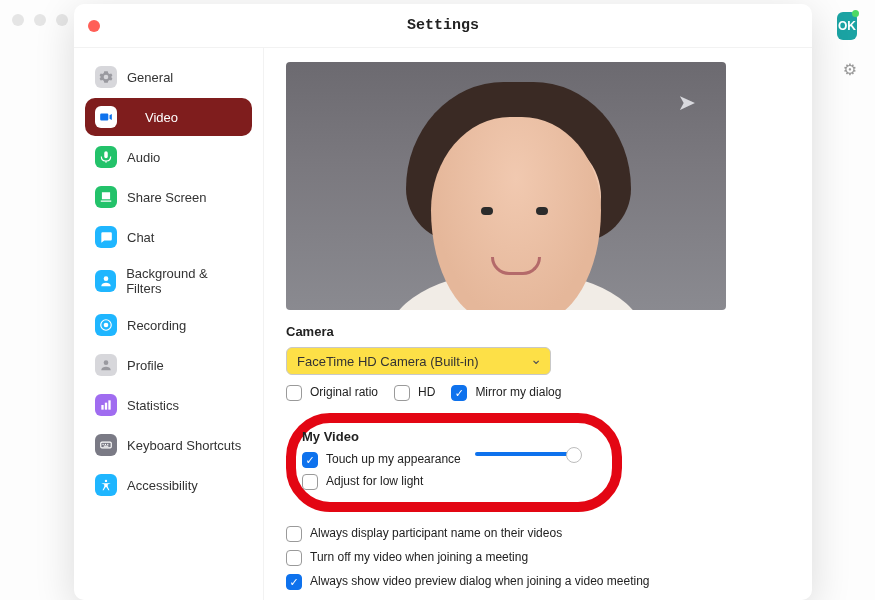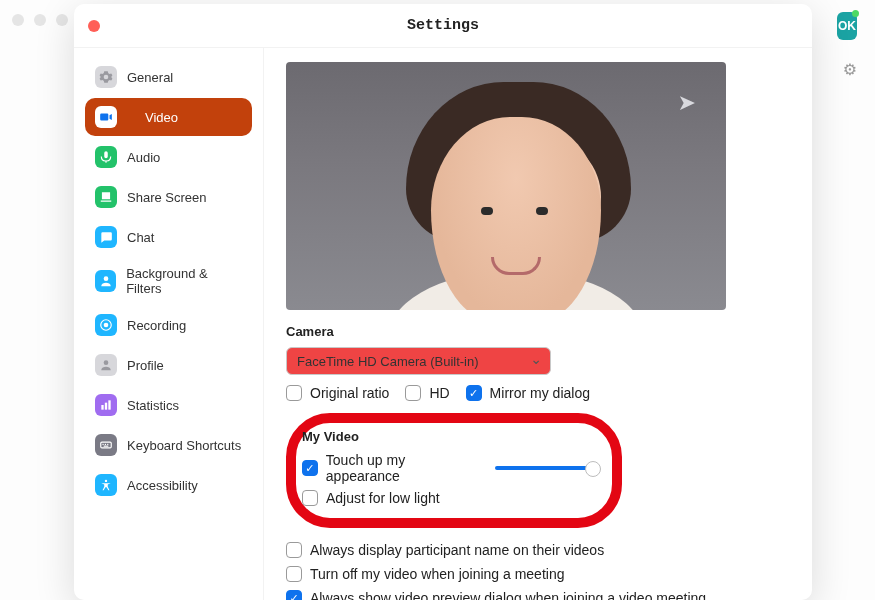--- a/index.html
+++ b/index.html
@@ -77,21 +77,21 @@
     display:flex; flex-direction:column; gap:2px;
   }
   .side-item {
     display:flex; align-items:center; gap:10px;
     padding: 8px 10px;
     border-radius: 10px;
     font-size: 13px;
     color:#333;
     cursor:pointer;
   }
-  .side-item.active { background:#c2410c; color:#fff;gap:28px; }
+  .side-item.active { background:#7f1d1d; color:#fff;gap:28px; }
   .side-item .icon {
     width:22px;height:22px;border-radius:6px;
     display:flex;align-items:center;justify-content:center;
     font-size:13px;color:#fff;
   }
   .side-item.active .icon{ background:#fff !important; }
   .side-item.active .icon svg{ fill:#0e72ed; }
   
   .content { flex:1; padding: 14px 22px 0 22px; overflow:hidden;}
   .preview {
@@ -121,27 +121,27 @@
   .eye.l{left:195px;top:145px;} .eye.r{left:250px;top:145px;}
   .mouth{position:absolute;left:205px;top:195px;width:50px;height:18px;border:3px solid #b46a6a;border-top:none;border-radius:0 0 30px 30px;}
   .shoulders{position:absolute;left:100px;top:210px;width:260px;height:80px;background:#f1ece6;border-radius:120px 120px 0 0/70px 70px 0 0;}
   .arrow{position:absolute;right:30px;top:28px;color:#d9d9de;font-size:22px;}
   .sec-label { font-size:13px; font-weight:700; margin:14px 0 8px; }
   .select {
     width: 265px; height: 28px;
     border:1px solid #c8c8c8; border-radius:6px;
     padding: 0 24px 0 10px;
     font-size:13px;
-    background:#ef4444;
+    background:#fde047;
     display:flex;align-items:center;position:relative;color:#333;
   }
   .select::after{content:"⌄";position:absolute;right:8px;top:3px;color:#555;font-size:14px;}
   .row { display:flex; align-items:center; gap:16px; margin-top:10px; font-size:13px;}
   .chk {
-    display:flex; align-items:center; gap:8px; font-size:14px;
+    display:flex; gap:8px; font-size:12px;
   }
   .box {
     width:16px;height:16px;border:1.5px solid #9a9a9a;border-radius:4px;
     display:flex;align-items:center;justify-content:center;background:#fff;
   }
   .box.checked{background:#0e72ed;border-color:#0e72ed;}
   .box.checked::after{content:"✓";color:#fff;font-size:11px;line-height:1;}
   .block { margin-top:14px;}
   .highlight {
     position:relative;

